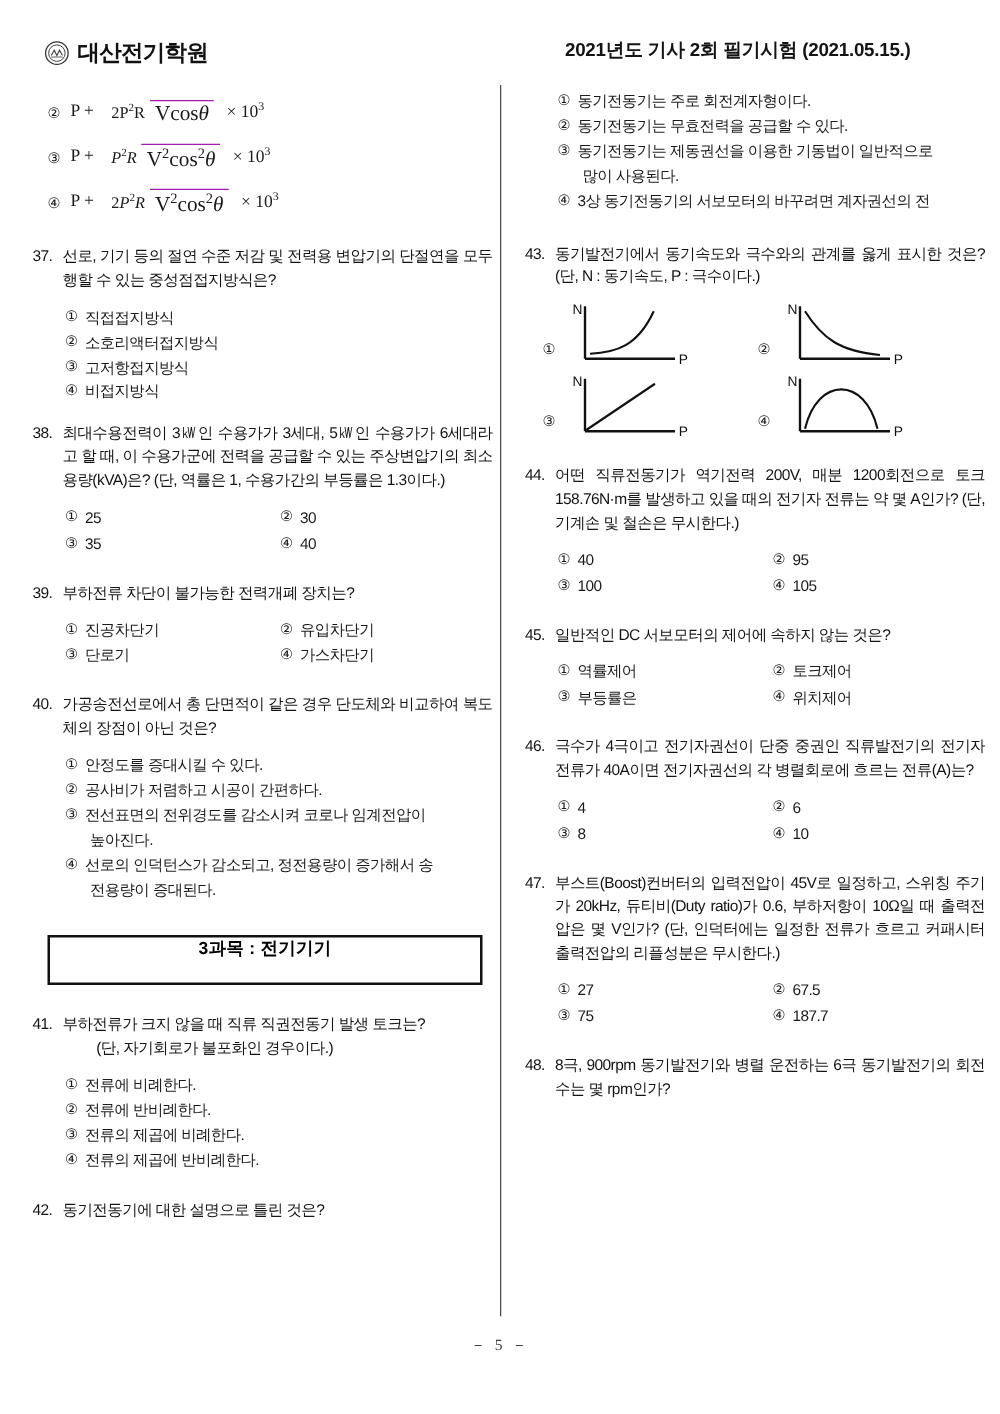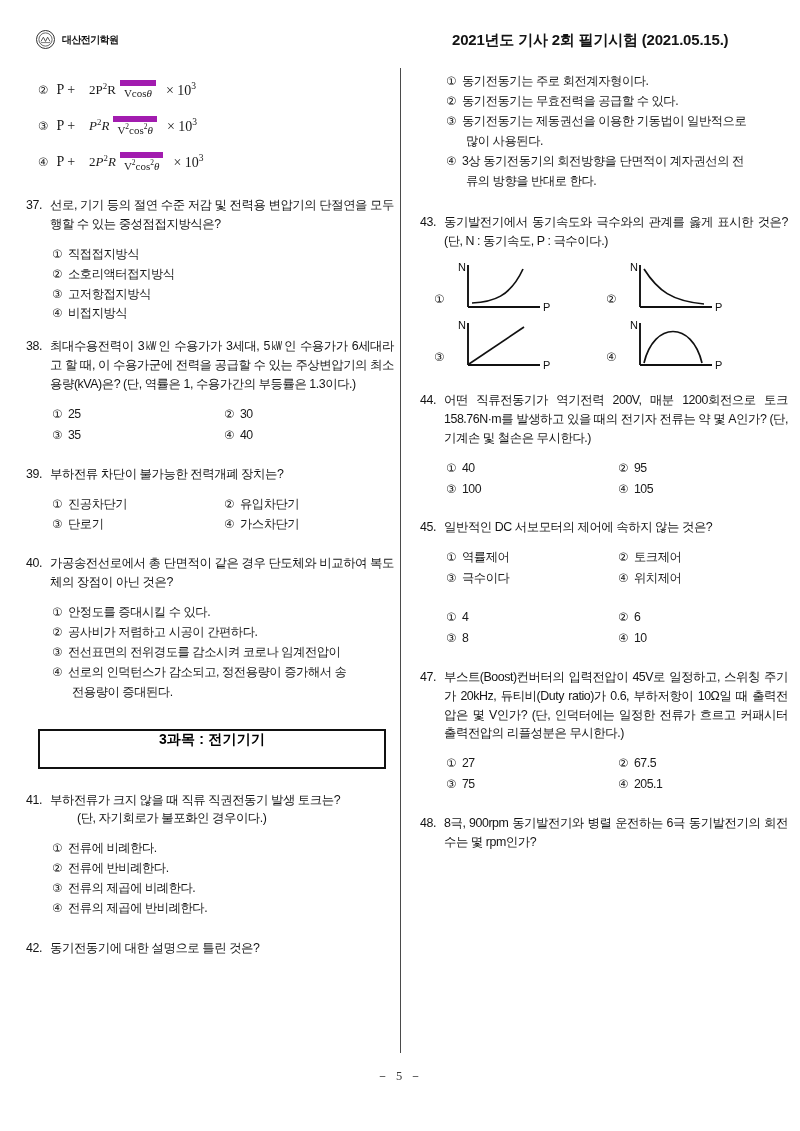--- a/index.html
+++ b/index.html
@@ -42,21 +42,21 @@
     border-radius: 50%;
     display: flex;
     align-items: center;
     justify-content: center;
     font-size: 7px;
     color: #333;
     line-height: 1;
     overflow: hidden;
   }
   .brand-name {
-    font-size: 10px;
+    font-size: 18px;
     font-weight: bold;
     letter-spacing: -0.6px;
     color: #111;
   }
   .exam-title {
     position: absolute;
     left: 452px; top: 1px;
     font-size: 15px;
     font-weight: bold;
     letter-spacing: -0.2px;
@@ -177,22 +177,22 @@
     vertical-align: middle;
     margin: 0 2px;
   }
   .frac .num {
     padding: 0 4px 1px 4px;
     font-size: 13px;
     line-height: 1.1;
   }
   .frac .den {
     padding: 1px 4px 0 4px;
-    border-top: 6px solid #a21caf;
-    font-size: 11px;
+    border-top: 1px solid #a21caf;
+    font-size: 17px;
     line-height: 1.1;
   }
   sup { font-size: 0.68em; vertical-align: super; }
   .ital { font-style: italic; }
   
   .graph-grid {
     margin-top: 10px;
     margin-left: 14px;
     display: grid;
     grid-template-columns: 172px 172px;
@@ -360,20 +360,21 @@
           <span class="ctext">안정도를 증대시킬 수 있다.</span>
         </div>
         <div class="choice">
           <span class="cnum">②</span>
           <span class="ctext">공사비가 저렴하고 시공이 간편하다.</span>
         </div>
         <div class="choice">
           <span class="cnum">③</span>
           <span class="ctext">
             <span>전선표면의 전위경도를 감소시켜 코로나 임계전압이</span>
+            <span class="cont">높아진다.</span>
           </span>
         </div>
         <div class="choice">
           <span class="cnum">④</span>
           <span class="ctext">
             <span>선로의 인덕턴스가 감소되고, 정전용량이 증가해서 송</span>
             <span class="cont">전용량이 증대된다.</span>
           </span>
         </div>
       </div>
@@ -434,22 +435,21 @@
       <div class="choice">
         <span class="cnum">③</span>
         <span class="ctext">
           <span>동기전동기는 제동권선을 이용한 기동법이 일반적으로</span>
           <span class="cont">많이 사용된다.</span>
         </span>
       </div>
       <div class="choice">
         <span class="cnum">④</span>
         <span class="ctext">
-          <span>3상 동기전동기의 회전방향을 단면적이 계자권선의 전</span>
-          <span class="cont">류의 방향을 반대로 한다.</span>
+          <span>3상 동기전동기의 서보모터의 바꾸려면 계자권선의 전</span>
         </span>
       </div>
     </div>
 
     <div class="q" style="margin-top:22px">
       <div class="q-stem">
         <span class="q-num">43.</span>
         <span class="q-text">동기발전기에서 동기속도와 극수와의 관계를 옳게 표시한 것은? (단, N : 동기속도, P : 극수이다.)</span>
       </div>
       <div class="graph-grid">
@@ -535,30 +535,34 @@
         <div class="choice">
           <span class="cnum">①</span>
           <span class="ctext">역률제어</span>
         </div>
         <div class="choice">
           <span class="cnum">②</span>
           <span class="ctext">토크제어</span>
         </div>
         <div class="choice">
           <span class="cnum">③</span>
-          <span class="ctext">극수이다</span>
+          <span class="ctext">부등률은</span>
         </div>
         <div class="choice">
           <span class="cnum">④</span>
           <span class="ctext">위치제어</span>
         </div>
       </div>
     </div>
 
     <div class="q" style="margin-top:19px">
+      <div class="q-stem">
+        <span class="q-num">46.</span>
+        <span class="q-text">극수가 4극이고 전기자권선이 단중 중권인 직류발전기의 전기자전류가 40A이면 전기자권선의 각 병렬회로에 흐르는 전류(A)는?</span>
+      </div>
       <div class="choices grid2">
         <div class="choice">
           <span class="cnum">①</span>
           <span class="ctext">4</span>
         </div>
         <div class="choice">
           <span class="cnum">②</span>
           <span class="ctext">6</span>
         </div>
         <div class="choice">
@@ -585,21 +589,21 @@
         <div class="choice">
           <span class="cnum">②</span>
           <span class="ctext">67.5</span>
         </div>
         <div class="choice">
           <span class="cnum">③</span>
           <span class="ctext">75</span>
         </div>
         <div class="choice">
           <span class="cnum">④</span>
-          <span class="ctext">205.1</span>
+          <span class="ctext">187.7</span>
         </div>
       </div>
     </div>
 
     <div class="q" style="margin-top:19px">
       <div class="q-stem">
         <span class="q-num">48.</span>
         <span class="q-text">8극, 900rpm 동기발전기와 병렬 운전하는 6극 동기발전기의 회전수는 몇 rpm인가?</span>
       </div>
     </div>

